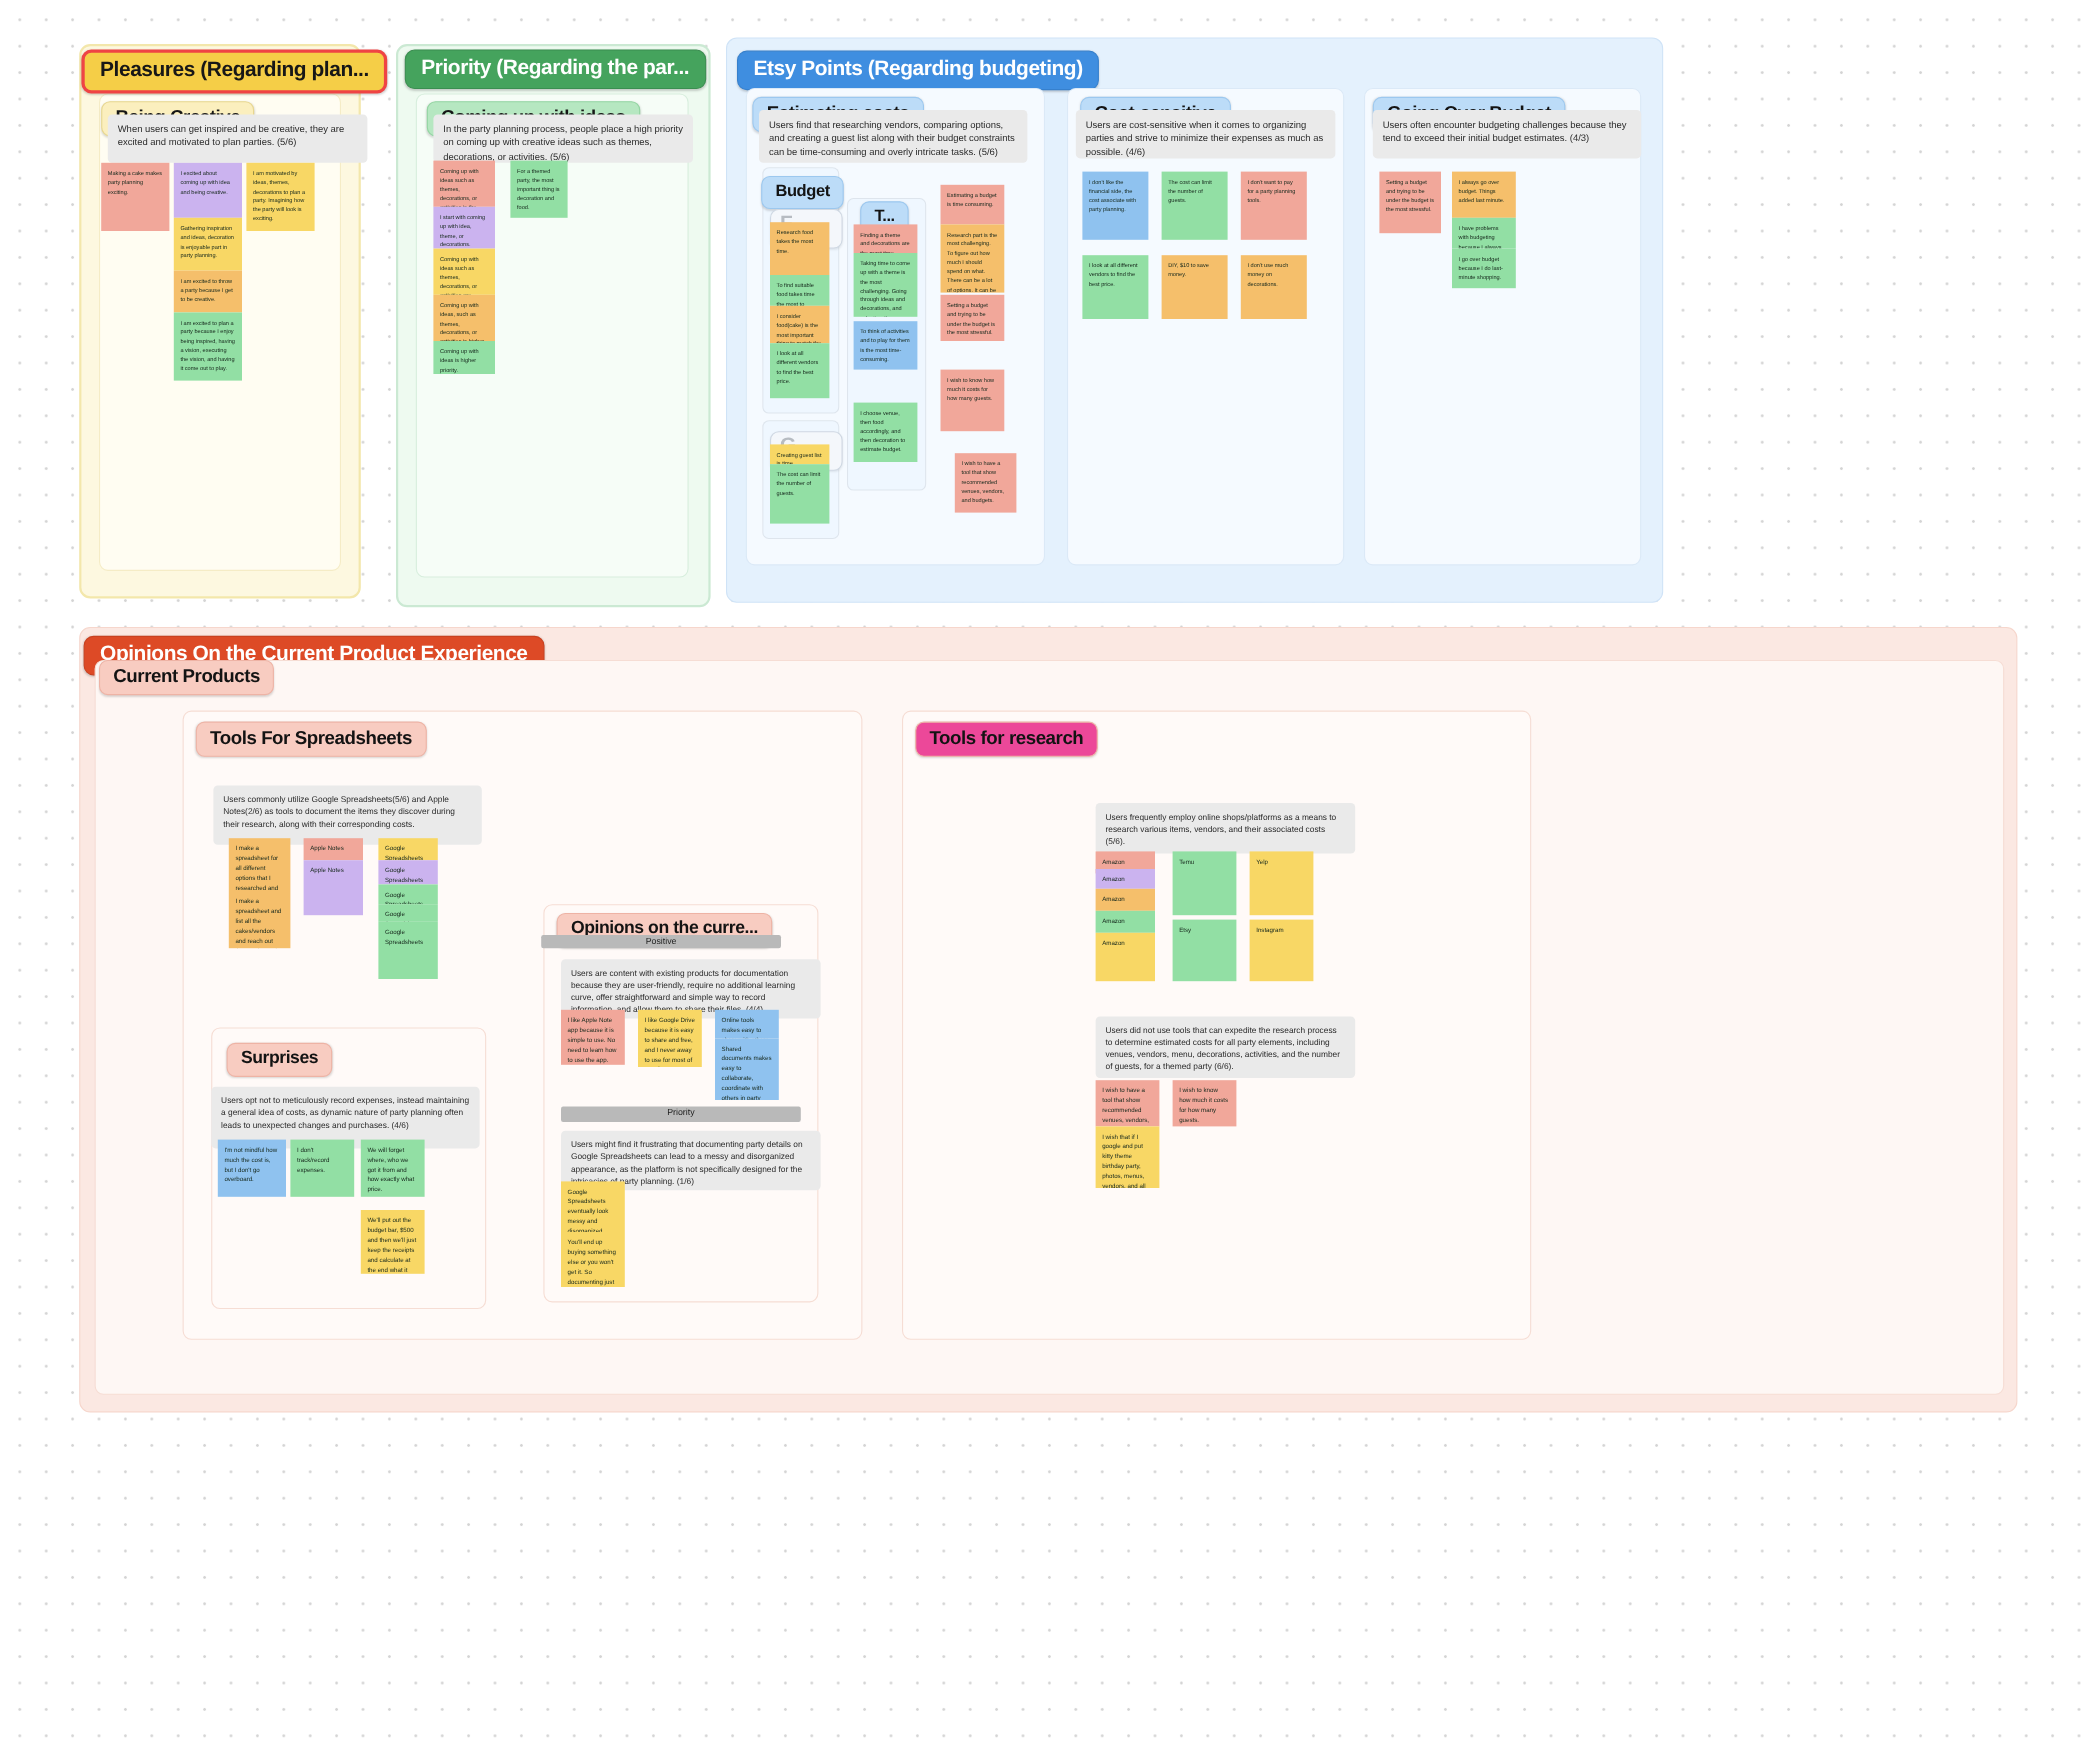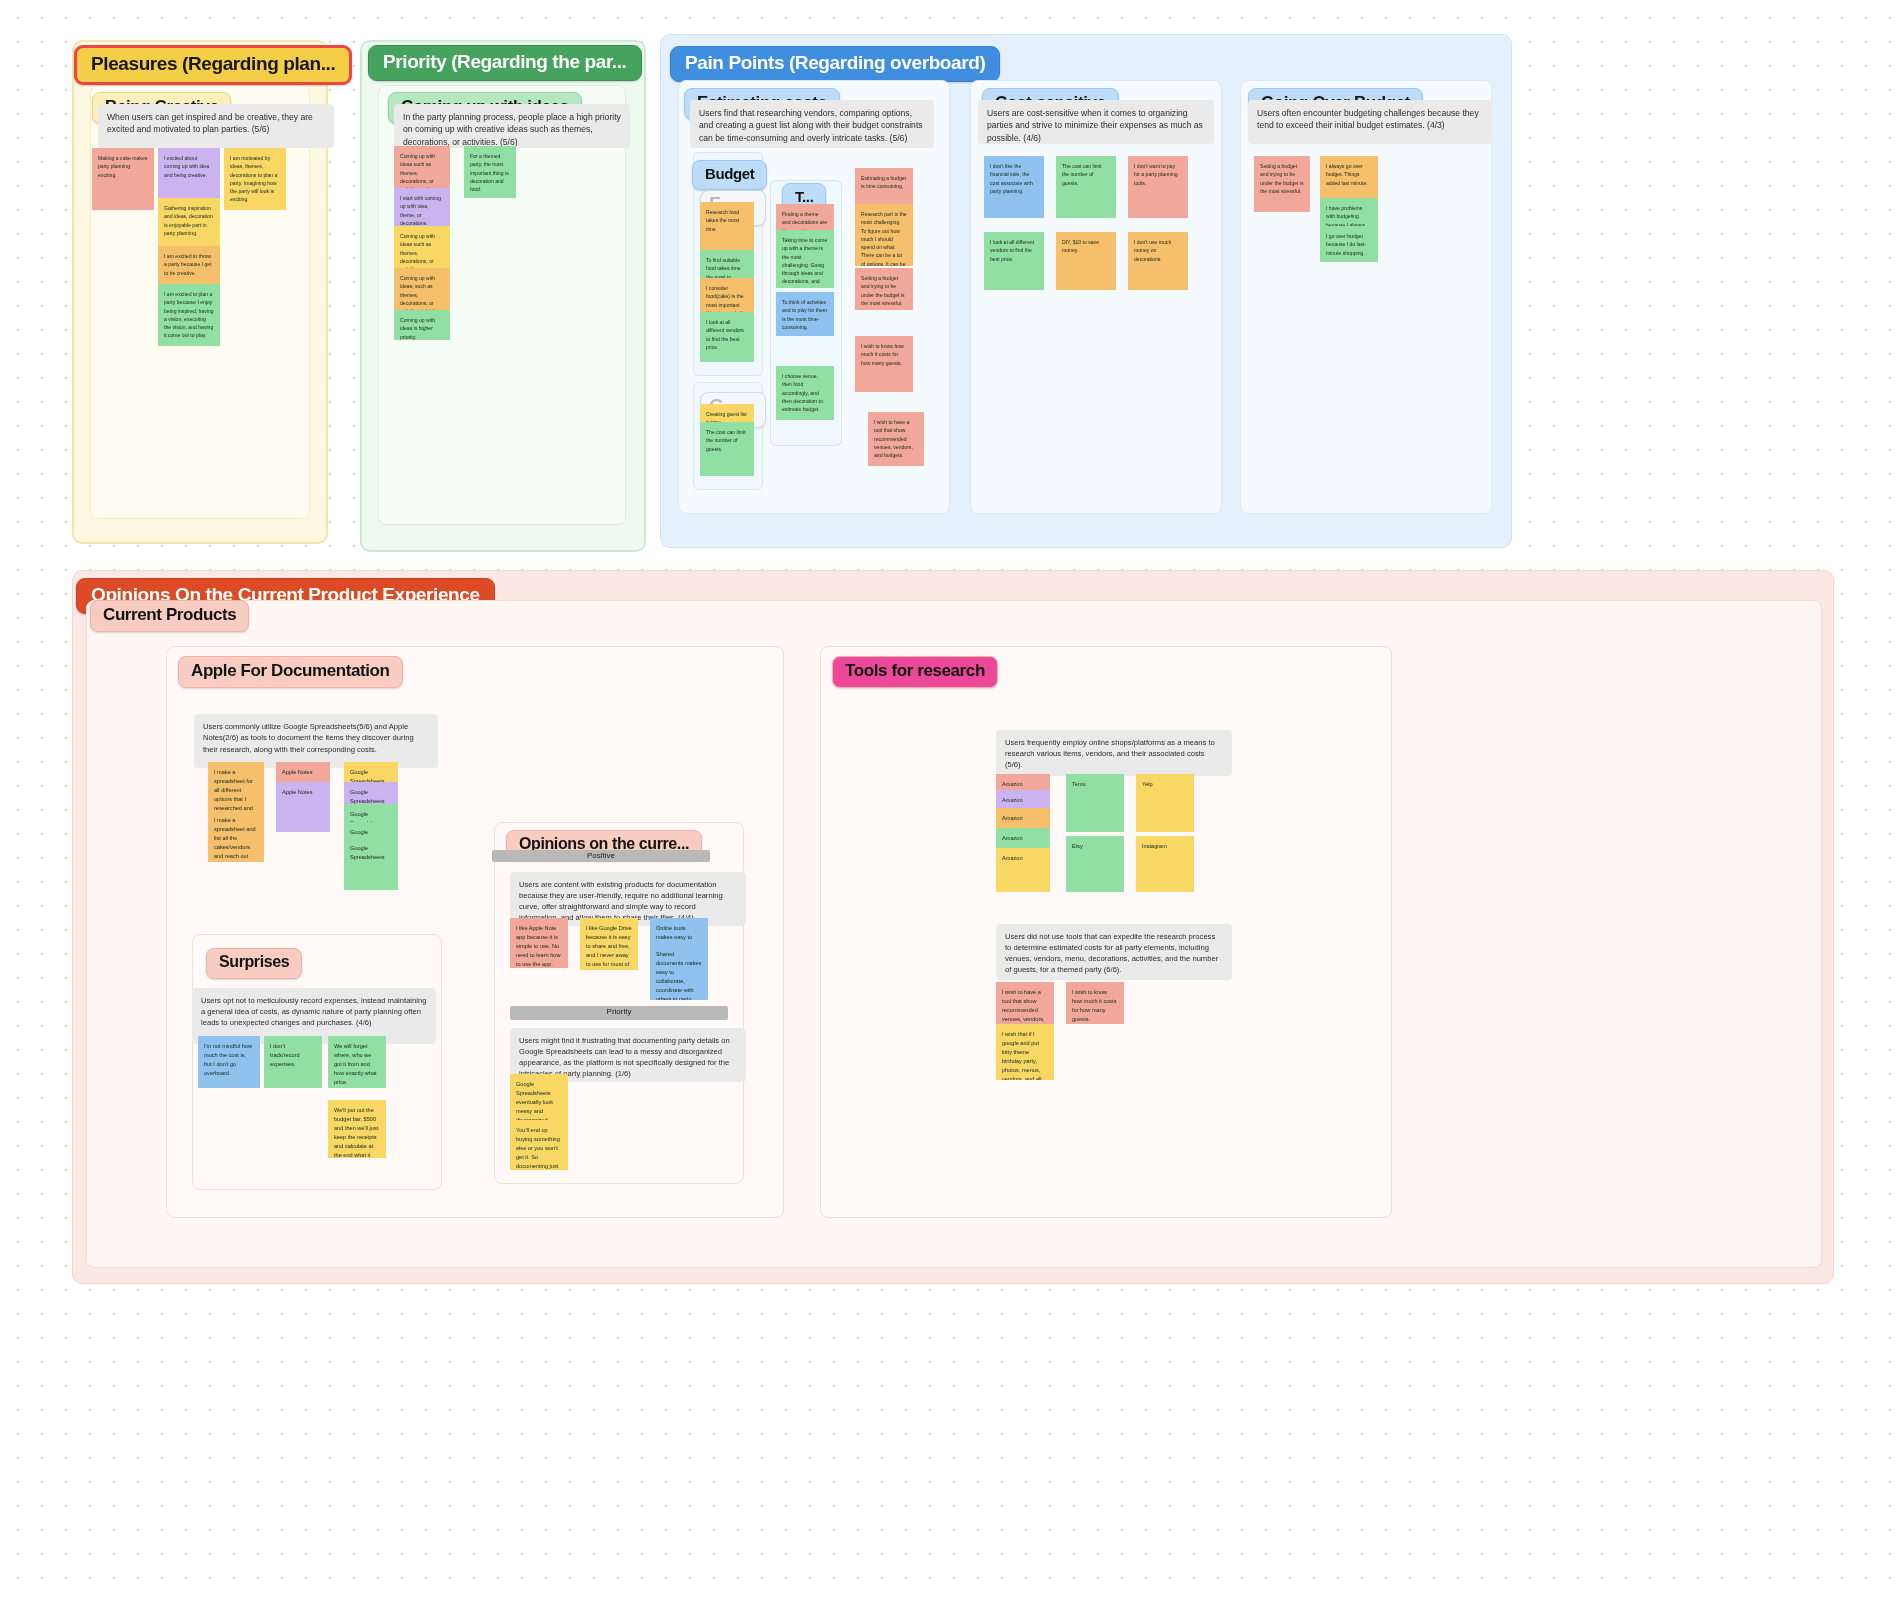--- a/index.html
+++ b/index.html
@@ -117,21 +117,21 @@
 <div class="desc" style="left:394px;top:104px;width:218px;height:30px;">In the party planning process, people place a high priority on coming up with creative ideas such as themes, decorations, or activities. (5/6)</div>
 
 <div class="note" style="left:394px;top:146px;width:56px;height:42px;background:#f1a79a;">Coming up with ideas such as themes, decorations, or activities is the highest priority.</div>
 <div class="note" style="left:394px;top:188px;width:56px;height:38px;background:#cbb3ef;">I start with coming up with idea, theme, or decorations.</div>
 <div class="note" style="left:394px;top:226px;width:56px;height:42px;background:#f8d765;">Coming up with ideas such as themes, decorations, or activities are highest priority.</div>
 <div class="note" style="left:394px;top:268px;width:56px;height:42px;background:#f5bf6b;">Coming up with ideas, such as themes, decorations, or activities is higher priority.</div>
 <div class="note" style="left:394px;top:310px;width:56px;height:30px;background:#92dfa4;">Coming up with ideas is higher priority.</div>
 <div class="note" style="left:464px;top:146px;width:52px;height:52px;background:#92dfa4;">For a themed party, the most important thing is decoration and food.</div>
 
 <div class="section" style="left:660px;top:34px;width:850px;height:512px;background:#e4f1fd;border:1px solid #cfe3f7;"></div>
-<div class="section-title" style="left:670px;top:46px;background:#3f8ee0;color:#ffffff;font-size:19px;border:1px solid #3680cd;">Pain Points (Regarding overboard)</div>
+<div class="section-title" style="left:670px;top:46px;background:#3f8ee0;color:#ffffff;font-size:19px;border:1px solid #3680cd;">Etsy Points (Regarding budgeting)</div>
 
 <div class="group" style="left:678px;top:80px;width:270px;height:432px;background:#f5faff;border:1px solid #dbe9f7;"></div>
 <div class="group-title" style="left:684px;top:88px;background:#bcdcf8;color:#131313;font-size:17px;border:1px solid #9cc8ef;">Estimating costs</div>
 <div class="desc" style="left:690px;top:100px;width:226px;height:34px;">Users find that researching vendors, comparing options, and creating a guest list along with their budget constraints can be time-consuming and overly intricate tasks. (5/6)</div>
 
 <div class="stack" style="left:693px;top:152px;width:68px;height:222px;background:#eff7ff;"></div>
 <div class="group-title" style="left:692px;top:160px;background:#bcdcf8;color:#131313;font-size:15px;border:1px solid #9cc8ef;">Budget</div>
 <div class="ghost" style="left:700px;top:190px;width:48px;height:26px;">F...</div>
 <div class="note" style="left:700px;top:202px;width:54px;height:48px;background:#f5bf6b;">Research food takes the most time.</div>
 <div class="note" style="left:700px;top:250px;width:54px;height:28px;background:#92dfa4;">To find suitable food takes time the most to research.</div>
@@ -173,21 +173,21 @@
 <div class="note" style="left:1320px;top:156px;width:58px;height:42px;background:#f5bf6b;">I always go over budget. Things added last minute.</div>
 <div class="note" style="left:1320px;top:198px;width:58px;height:28px;background:#92dfa4;">I have problems with budgeting because I always go over budget.</div>
 <div class="note" style="left:1320px;top:226px;width:58px;height:36px;background:#92dfa4;">I go over budget because I do last-minute shopping.</div>
 
 <div class="section" style="left:72px;top:570px;width:1760px;height:712px;background:#fbe8e2;border:1px solid #f6d6cc;"></div>
 <div class="section-title" style="left:76px;top:578px;background:#dd4a26;color:#ffffff;font-size:19px;border:1px solid #c94120;">Opinions On the Current Product Experience</div>
 <div class="group" style="left:86px;top:600px;width:1734px;height:666px;background:#fef7f4;border:1px solid #f6ddd4;"></div>
 <div class="group-title" style="left:90px;top:600px;background:#f8ccc1;color:#131313;font-size:17px;border:1px solid #eeb3a5;">Current Products</div>
 
 <div class="group" style="left:166px;top:646px;width:616px;height:570px;background:#fffaf8;border:1px solid #f6ddd4;"></div>
-<div class="group-title" style="left:178px;top:656px;background:#f8ccc1;color:#131313;font-size:17px;border:1px solid #eeb3a5;">Apple For Documentation</div>
+<div class="group-title" style="left:178px;top:656px;background:#f8ccc1;color:#131313;font-size:17px;border:1px solid #eeb3a5;">Tools For Spreadsheets</div>
 <div class="desc big" style="left:194px;top:714px;width:226px;height:40px;font-size:7.6px;">Users commonly utilize Google Spreadsheets(5/6) and Apple Notes(2/6) as tools to document the items they discover during their research, along with their corresponding costs.</div>
 
 <div class="note t7" style="left:208px;top:762px;width:56px;height:48px;background:#f5bf6b;">I make a spreadsheet for all different options that I researched and to see how much cost for how many people and plus key other feasibility(ies).</div>
 <div class="note t7" style="left:208px;top:810px;width:56px;height:52px;background:#f5bf6b;">I make a spreadsheet and list all the cakes/vendors and reach out them to know the cost and availability.</div>
 <div class="note t7" style="left:276px;top:762px;width:54px;height:20px;background:#f1a79a;">Apple Notes</div>
 <div class="note t7" style="left:276px;top:782px;width:54px;height:50px;background:#cbb3ef;">Apple Notes</div>
 <div class="note t7" style="left:344px;top:762px;width:54px;height:20px;background:#f8d765;">Google Spreadsheets</div>
 <div class="note t7" style="left:344px;top:782px;width:54px;height:22px;background:#cbb3ef;">Google Spreadsheets</div>
 <div class="note t7" style="left:344px;top:804px;width:54px;height:18px;background:#92dfa4;">Google Spreadsheets</div>
 <div class="note t7" style="left:344px;top:822px;width:54px;height:16px;background:#92dfa4;">Google Spreadsheets</div>

